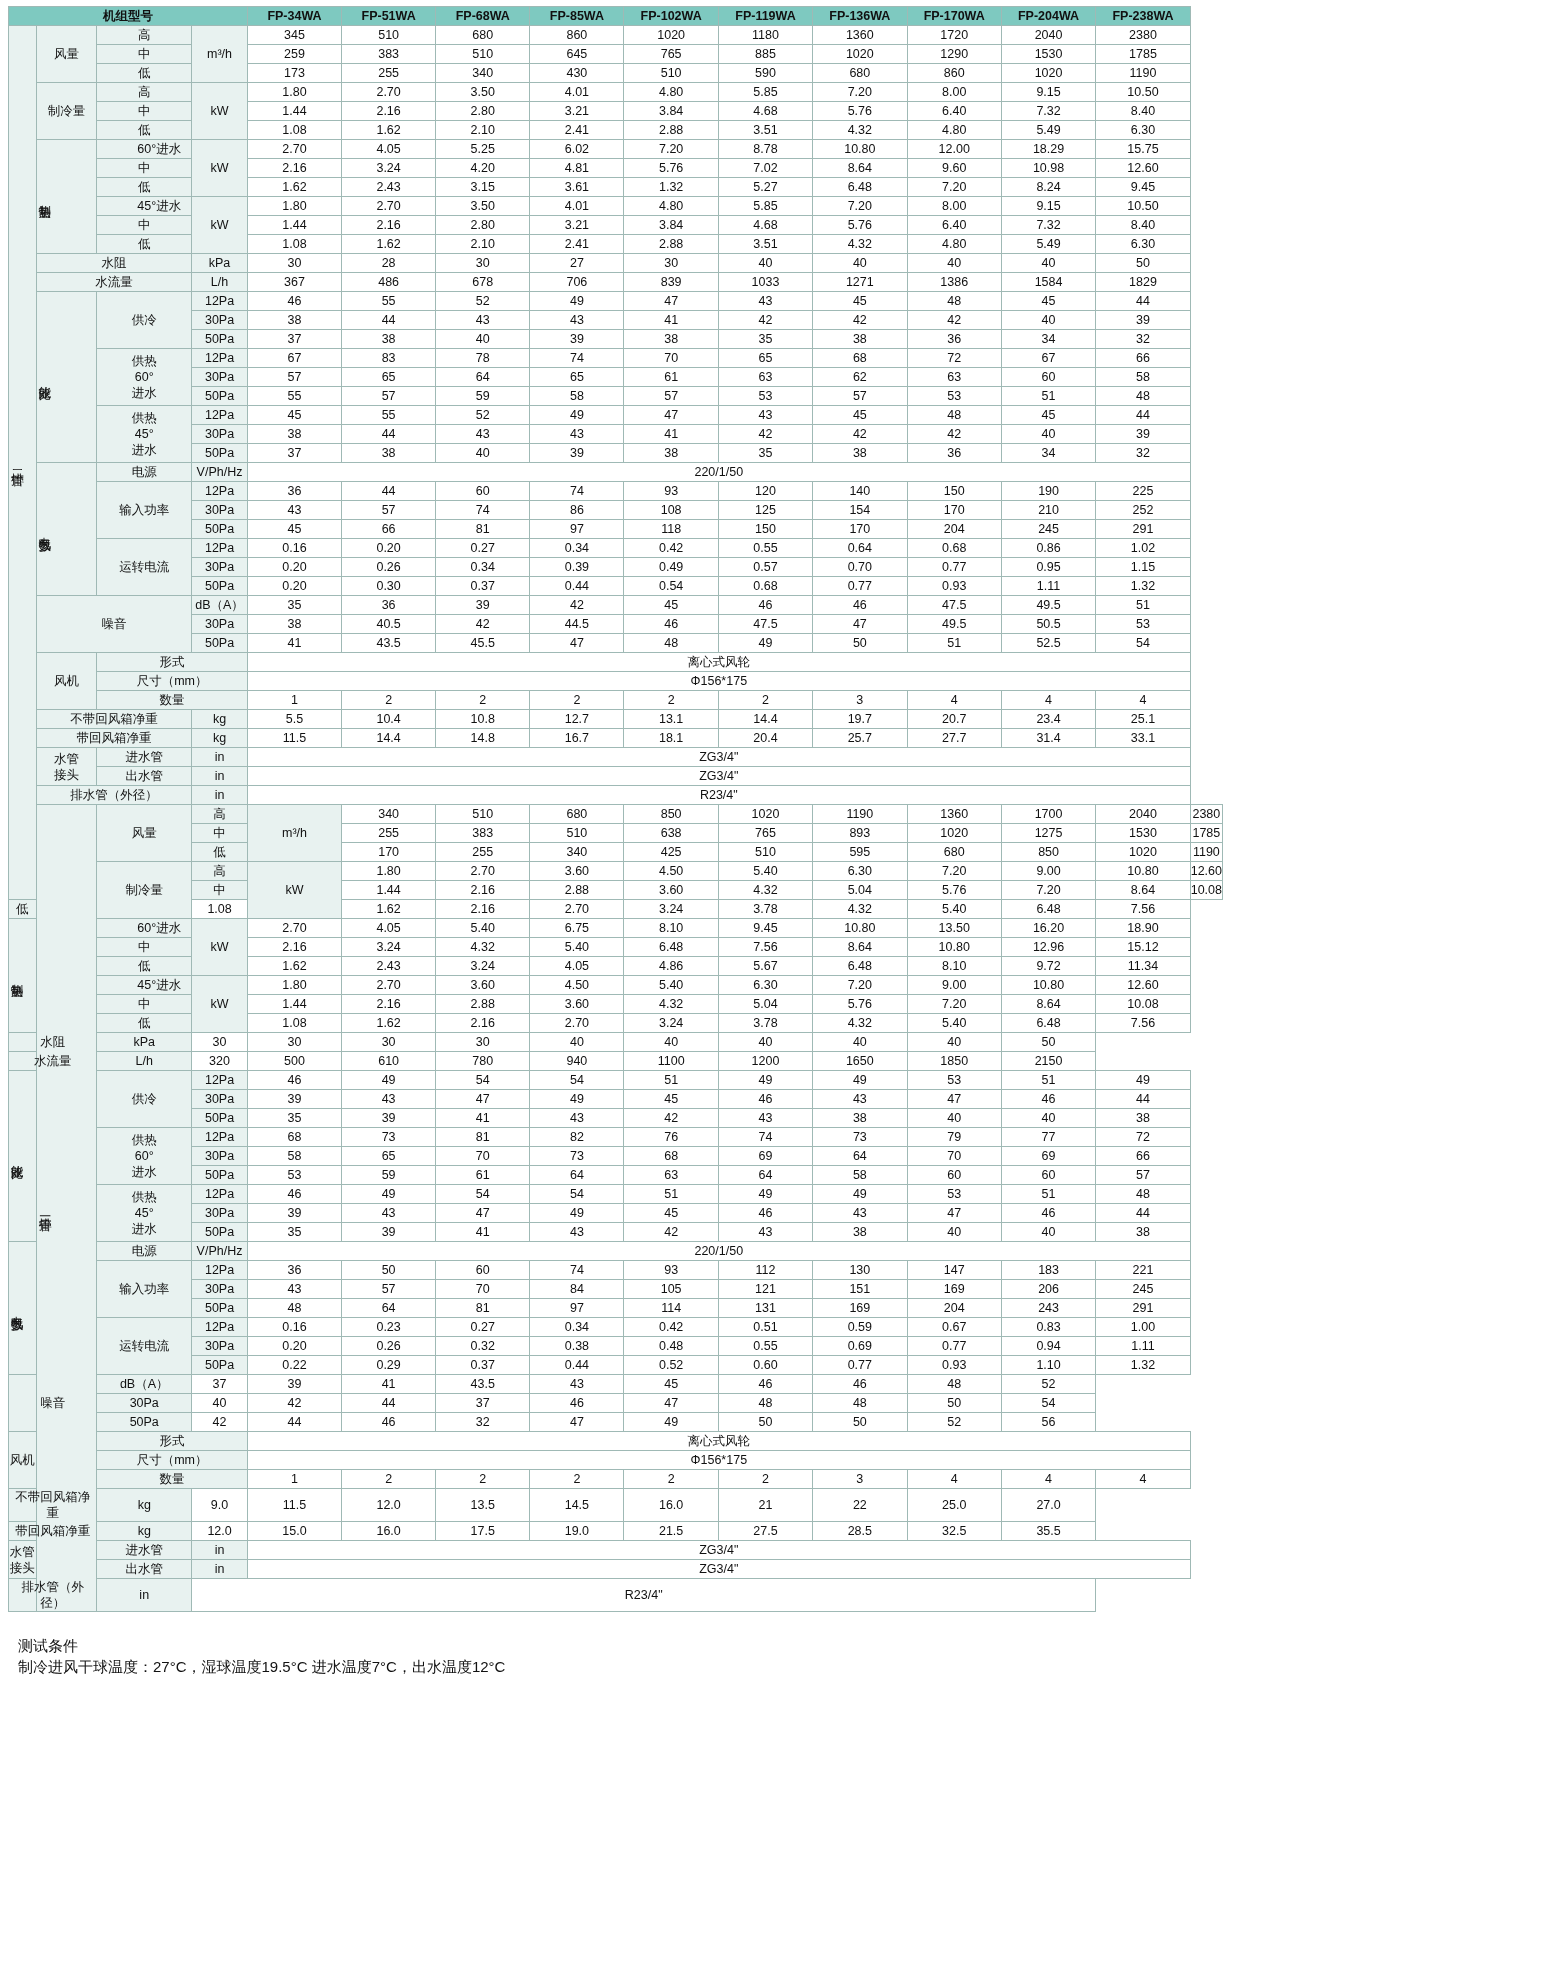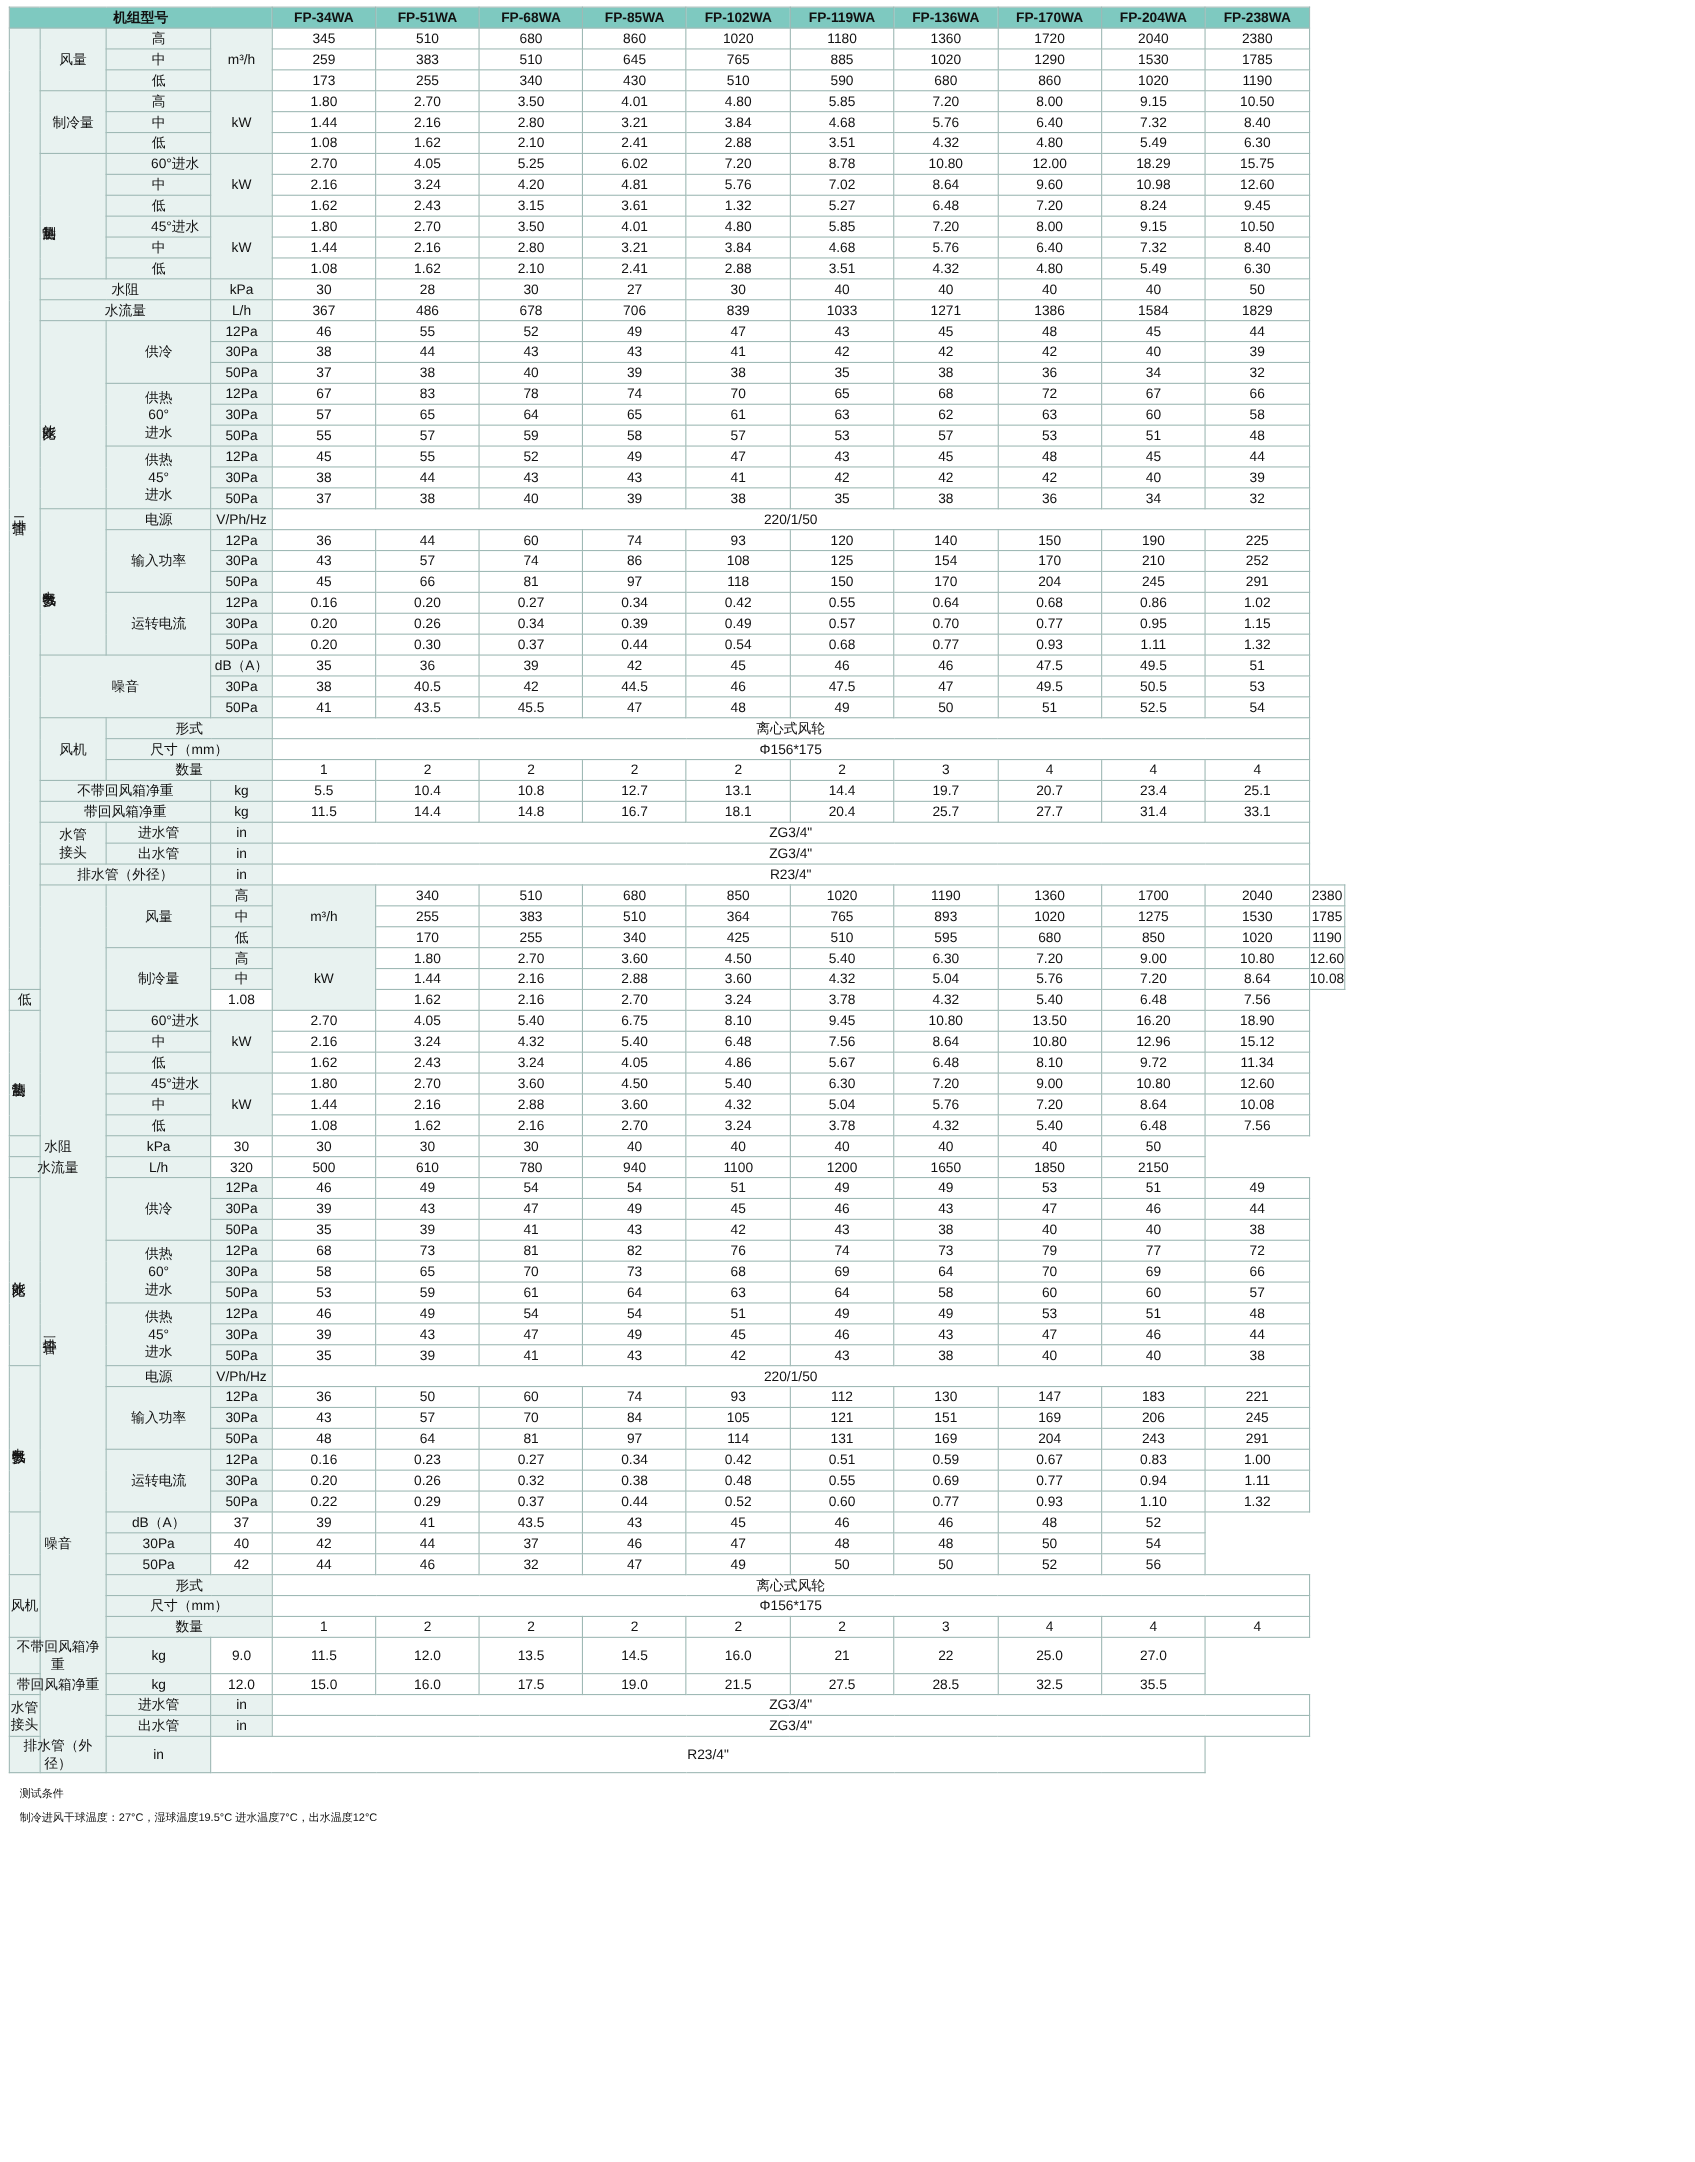--- a/index.html
+++ b/index.html
@@ -7,21 +7,21 @@
   #sheet{width:1231px;min-height:1965px;position:relative;padding:6px 0 0 0;box-sizing:border-box;}
   table.spec{border-collapse:collapse;table-layout:fixed;margin:0 8px;}
   table.spec td{border:1px solid #9fb9b5;font-size:12.5px;text-align:center;vertical-align:middle;padding:0;height:18px;line-height:16px;color:#111;}
   .hdr td{background:#7ec9c0;font-weight:bold;font-size:13px;height:26px;color:#0b2b28;}
   .lbl{background:#e8f2f0;}
   .side{background:#e8f2f0;font-size:13px;}
   .val{background:#ffffff;}
   .vert{writing-mode:vertical-rl;text-orientation:upright;letter-spacing:2px;font-size:13px;}
   .vert2{writing-mode:vertical-rl;text-orientation:upright;letter-spacing:1px;font-size:12.5px;}
   .small{font-size:11.5px;}
-  .foot{margin:10px 0 0 18px;font-size:10px;line-height:19px;color:#111;}
+  .foot{margin:24px 0 0 18px;font-size:15px;line-height:19px;color:#111;}
   .foot .ft-title{margin-bottom:2px;}
 </style>
 </head>
 <body>
 
 <div id="sheet">
 <table class="spec" id="mainTable">
       <colgroup>
         <col style="width:28px">
         <col style="width:62px">
@@ -581,21 +581,21 @@
           <td class="val">1360</td>
           <td class="val">1700</td>
           <td class="val">2040</td>
           <td class="val">2380</td>
         </tr>
         <tr>
           <td class="lbl">中</td>
           <td class="val">255</td>
           <td class="val">383</td>
           <td class="val">510</td>
-          <td class="val">364</td>
+          <td class="val">638</td>
           <td class="val">765</td>
           <td class="val">893</td>
           <td class="val">1020</td>
           <td class="val">1275</td>
           <td class="val">1530</td>
           <td class="val">1785</td>
         </tr>
         <tr>
           <td class="lbl">低</td>
           <td class="val">170</td>

